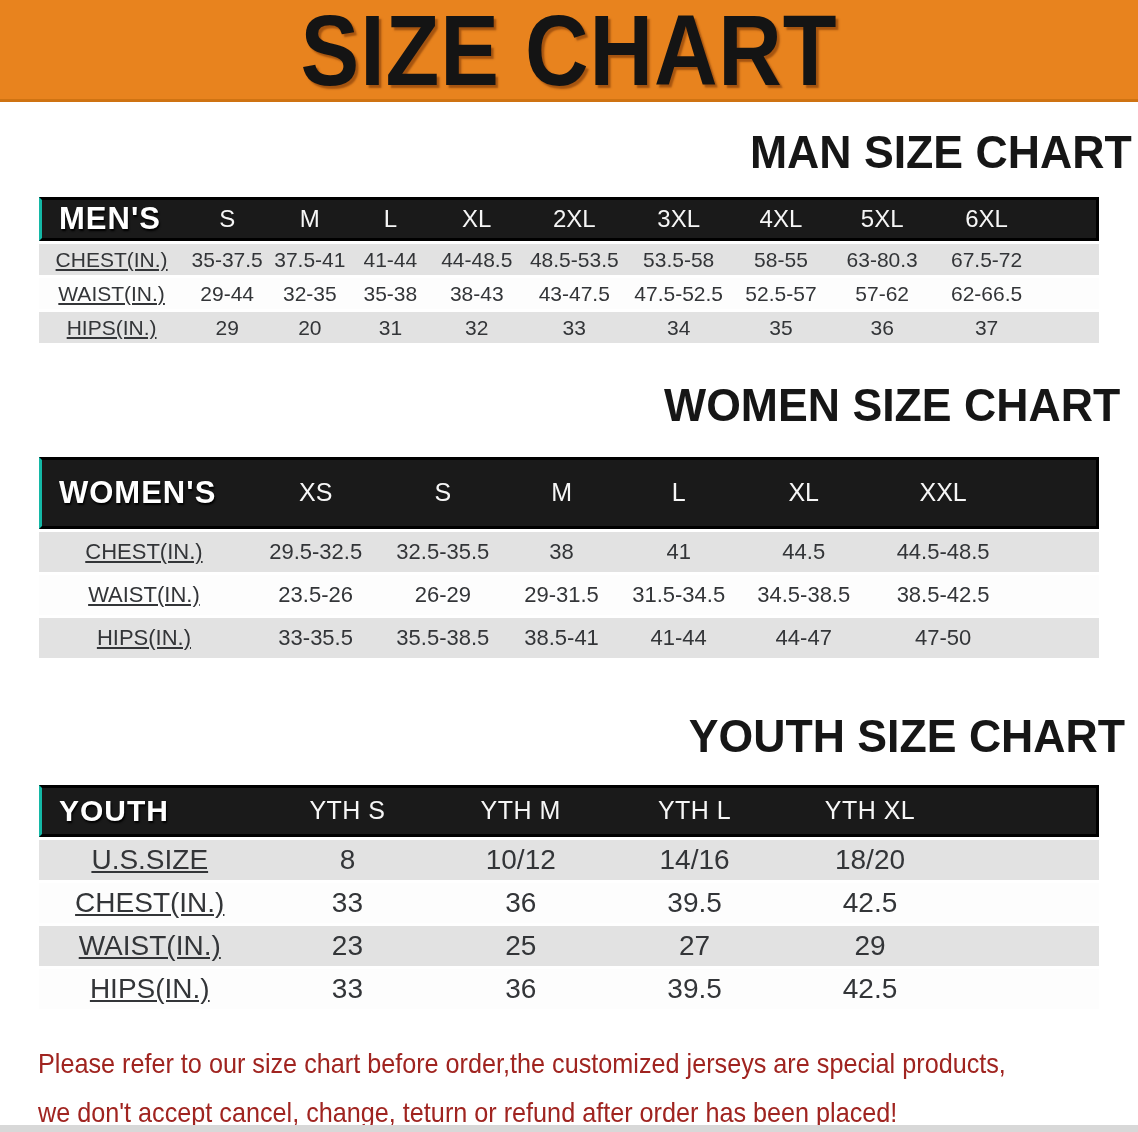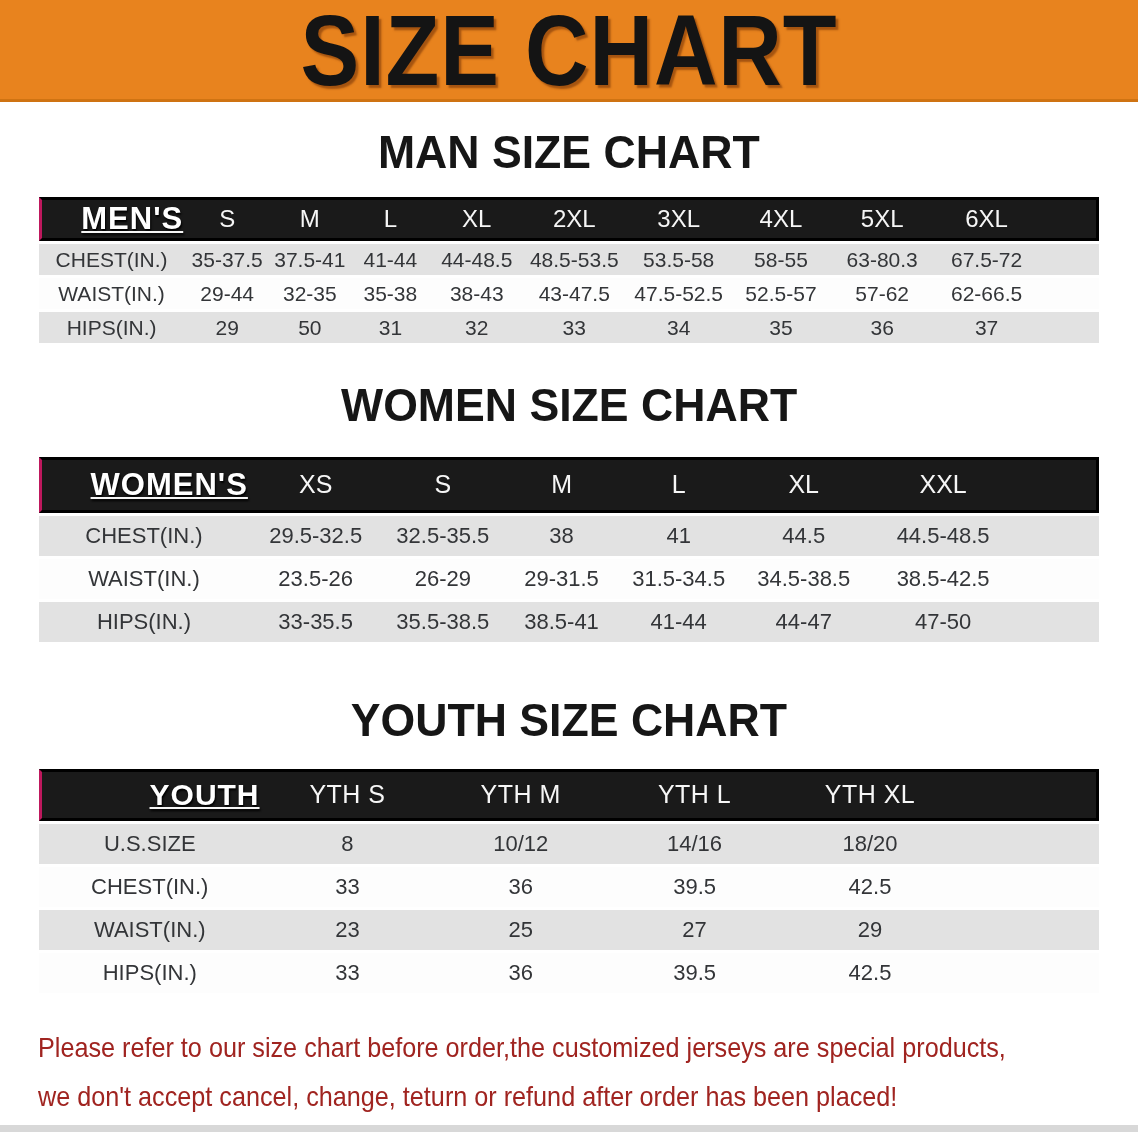--- a/index.html
+++ b/index.html
@@ -24,21 +24,21 @@
     display: inline-block;
     font-size: 100px; font-weight: bold; color: #141414;
     letter-spacing: 1px; line-height: 1;
     transform: scaleX(0.88);
     text-shadow: 3px 3px 2px rgba(110, 45, 5, 0.55);
     white-space: nowrap;
   }
 
   
   .section-heading {
-    text-align: center;
+    text-align: right;
     font-size: 46px; font-weight: bold; color: #161616;
     letter-spacing: 0px; line-height: 1.05;
     white-space: nowrap;
   }
   .heading-man   { margin: 26px 0 21px; }
   .heading-women { margin: 38px 11px 27px; }
   .heading-youth { margin: 54px 6px 25px; }
   .section-heading .squeeze { display:inline-block; transform: scaleX(0.97); }
 
   
@@ -51,49 +51,48 @@
   table.size-table th {
     background: #1a1a1a;
     color: #f6f6f6;
     border-top: 3px solid #000;
     border-bottom: 3px solid #000;
     font-weight: normal;
     text-align: center;
     white-space: nowrap;
   }
   table.size-table th:first-child {
-    text-align: right;
-    border-left: 3px solid #be185d;
-    text-decoration: underline;
+    text-align: left;
+    border-left: 3px solid #14b8a6;
   }
   table.size-table th:last-child { border-right: 3px solid #000; }
   table.size-table th .corner-label {
     font-weight: bold; color: #ffffff;
     padding-left: 16px;
     text-shadow: 1px 2px 2px #000;
     letter-spacing: 1px;
     white-space: nowrap;
   }
   .men-table th { height: 44px; font-size: 24px; }
   .men-table th .corner-label { font-size: 31px; }
-  .women-table th { height: 56px; font-size: 25px; }
+  .women-table th { height: 72px; font-size: 25px; }
   .women-table th .corner-label { font-size: 31px; }
   .youth-table th { height: 52px; font-size: 25px; letter-spacing: 0.5px; }
   .youth-table th .corner-label { font-size: 30px; letter-spacing: 2px; }
 
   table.size-table td {
     text-align: center;
     color: #333538;
     border-top: 3px solid #ffffff;
     white-space: nowrap;
   }
   .men-table td   { height: 34px; font-size: 21px; }
   .women-table td { height: 43px; font-size: 22px; }
-  .youth-table td { height: 43px; font-size: 22px; }
-  td.row-label { color: #27292c; }
+  .youth-table td { height: 43px; font-size: 28px; }
+  td.row-label { color: #27292c; text-decoration: underline; }
   tr.stripe-gray td  { background: #e2e2e2; }
   tr.stripe-white td { background: #fdfdfd; }
   table.size-table td:first-child { border-left: none; }
 
   
   .disclaimer {
     margin: 30px 0 0 38px;
     color: #a02420;
     font-size: 28px;
     line-height: 49px;
@@ -175,21 +174,21 @@
     <td>43-47.5</td>
     <td>47.5-52.5</td>
     <td>52.5-57</td>
     <td>57-62</td>
     <td>62-66.5</td>
     <td></td>
   </tr>
   <tr class="stripe-gray">
     <td class="row-label">HIPS(IN.)</td>
     <td>29</td>
-    <td>50</td>
+    <td>20</td>
     <td>31</td>
     <td>32</td>
     <td>33</td>
     <td>34</td>
     <td>35</td>
     <td>36</td>
     <td>37</td>
     <td></td>
   </tr>
 </tbody>

